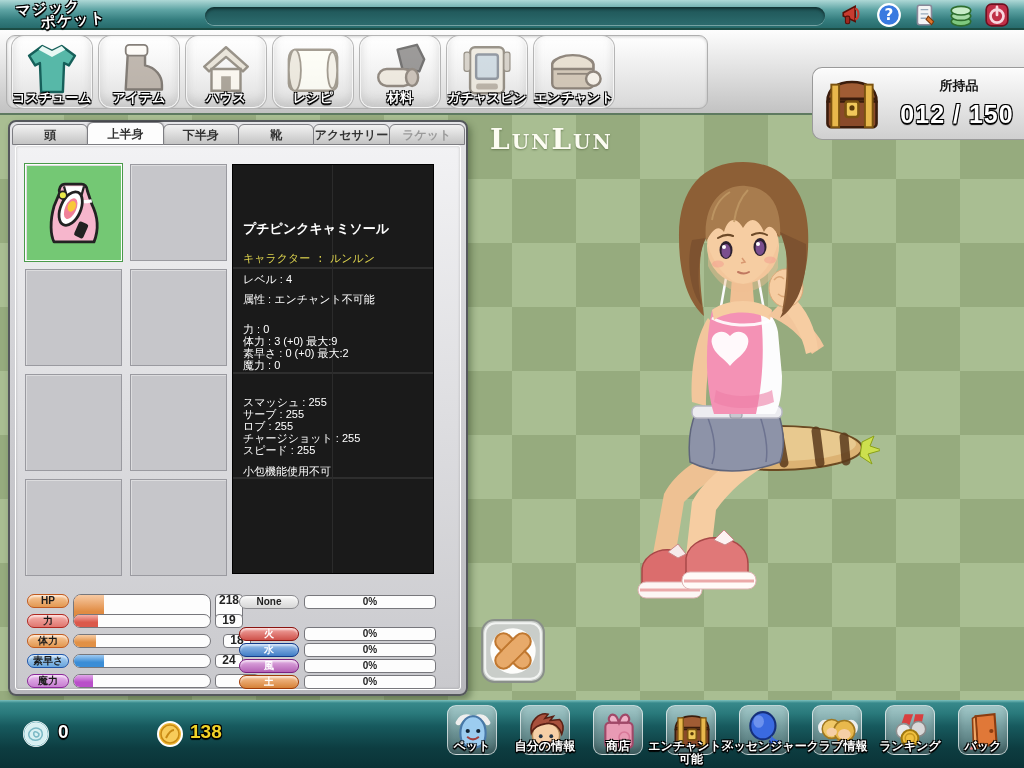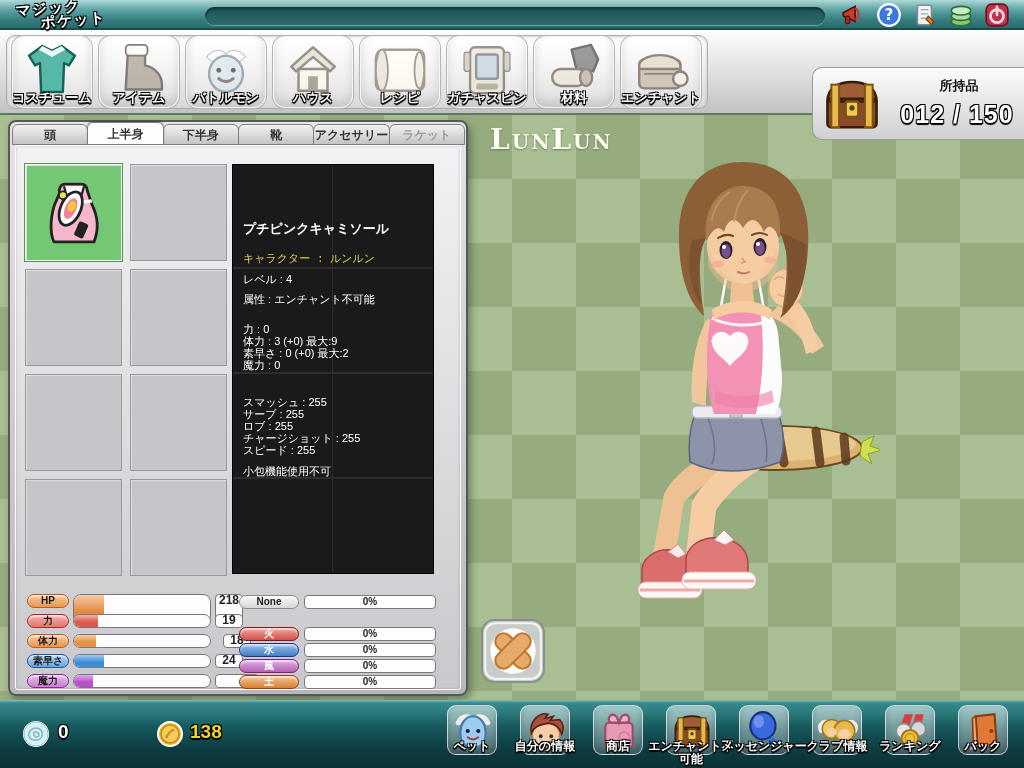--- a/index.html
+++ b/index.html
@@ -157,61 +157,51 @@
         </div>
         <div class="tool-tile dim">
           <div class="ticon"><svg viewBox="0 0 48 48">
               <path d="M15 6 h14 v15 c9 2 14 9 14 16 v4 H13 Z" fill="#b48a5e" stroke="#5f4020" stroke-width="2" stroke-linejoin="round"></path>
               <rect x="13" y="4" width="18" height="9" rx="3" fill="#efe3d0" stroke="#5f4020" stroke-width="1.5"></rect>
             </svg></div>
           <div class="tlabel outline-w">アイテム</div>
         </div>
         <div class="tool-tile dim">
           <div class="ticon"><svg viewBox="0 0 48 48">
-              <path d="M8 14 C14 6 22 8 24 12 C26 8 34 6 40 14 L33 20 L15 20 Z" fill="#f4fbff" stroke="#7aa8c8"></path>
-              <ellipse cx="24" cy="28" rx="14" ry="15" fill="#a8d8f0" stroke="#4a88b8" stroke-width="2"></ellipse>
-              <circle cx="18" cy="25" r="2" fill="#223344"></circle>
-              <circle cx="30" cy="25" r="2" fill="#223344"></circle>
-              <path d="M18 32 q6 5 12 0" stroke="#b03838" stroke-width="2.5" fill="none" stroke-linecap="round"></path>
-            </svg></div>
-          <div class="tlabel outline-w">バトルモン</div>
-        </div>
-        <div class="tool-tile dim">
-          <div class="ticon"><svg viewBox="0 0 48 48">
               <path d="M6 22 L24 6 L42 22 L38 26 L24 14 L10 26 Z" fill="#e0c890" stroke="#7a5c28" stroke-width="2" stroke-linejoin="round"></path>
               <path d="M12 24 h24 v18 H12 Z" fill="#f2e2bc" stroke="#7a5c28" stroke-width="2"></path>
               <rect x="20" y="30" width="8" height="12" fill="#9a7840"></rect>
             </svg></div>
           <div class="tlabel outline-w">ハウス</div>
         </div>
         <div class="tool-tile dim">
           <div class="ticon"><svg viewBox="0 0 48 48">
               <path d="M10 8 C6 8 4 12 4 16 L4 36 C4 40 7 42 10 42 L38 42 C42 42 44 39 44 36 L44 14 C44 10 41 8 38 8 Z" fill="#f4e8c4" stroke="#8a6a30" stroke-width="2"></path>
               <ellipse cx="9" cy="25" rx="5" ry="17" fill="#e2cf9c" stroke="#8a6a30" stroke-width="1.5"></ellipse>
               <ellipse cx="40" cy="25" rx="4" ry="15" fill="#e8d8ac" stroke="#8a6a30" stroke-width="1.5"></ellipse>
             </svg></div>
           <div class="tlabel outline-w">レシピ</div>
+        </div>
+        <div class="tool-tile dim">
+          <div class="ticon"><svg viewBox="0 0 48 48">
+              <path d="M22 8 L38 4 L44 16 L40 26 L26 24 Z" fill="#6e6660" stroke="#3a3430" stroke-width="2" stroke-linejoin="round"></path>
+              <rect x="6" y="24" width="28" height="14" rx="7" fill="#e8cfa0" stroke="#7a5226" stroke-width="2"></rect>
+              <ellipse cx="34" cy="31" rx="5" ry="7" fill="#c89a6a" stroke="#7a5226" stroke-width="2"></ellipse>
+            </svg></div>
+          <div class="tlabel outline-w">材料</div>
         </div>
         <div class="tool-tile dim">
           <div class="ticon"><svg viewBox="0 0 48 48">
               <rect x="10" y="6" width="28" height="38" rx="4" fill="#e4cfa0" stroke="#7a5c28" stroke-width="2"></rect>
               <rect x="15" y="12" width="18" height="20" rx="2" fill="#8ec4e8" stroke="#4a6a98" stroke-width="2"></rect>
               <rect x="15" y="36" width="18" height="5" rx="2" fill="#b08850"></rect>
               <rect x="5" y="10" width="5" height="16" rx="2" fill="#c8b088" stroke="#7a5c28"></rect>
               <rect x="38" y="10" width="5" height="16" rx="2" fill="#c8b088" stroke="#7a5c28"></rect>
             </svg></div>
           <div class="tlabel outline-w">ガチャスピン</div>
-        </div>
-        <div class="tool-tile dim">
-          <div class="ticon"><svg viewBox="0 0 48 48">
-              <path d="M22 8 L38 4 L44 16 L40 26 L26 24 Z" fill="#6e6660" stroke="#3a3430" stroke-width="2" stroke-linejoin="round"></path>
-              <rect x="6" y="24" width="28" height="14" rx="7" fill="#e8cfa0" stroke="#7a5226" stroke-width="2"></rect>
-              <ellipse cx="34" cy="31" rx="5" ry="7" fill="#c89a6a" stroke="#7a5226" stroke-width="2"></ellipse>
-            </svg></div>
-          <div class="tlabel outline-w">材料</div>
         </div>
         <div class="tool-tile dim">
           <div class="ticon"><svg viewBox="0 0 48 48">
               <rect x="6" y="16" width="34" height="24" rx="4" fill="#d8a050" stroke="#7a4a18" stroke-width="2"></rect>
               <path d="M6 20 C10 10 36 10 40 20 L40 24 L6 24 Z" fill="#eac078" stroke="#7a4a18" stroke-width="2"></path>
               <circle cx="40" cy="32" r="6" fill="#f0d8b0" stroke="#7a4a18" stroke-width="2"></circle>
               <path d="M10 28 h26" stroke="#7a4a18" stroke-width="1.5"></path>
             </svg></div>
           <div class="tlabel outline-w">エンチャント</div>
         </div>

